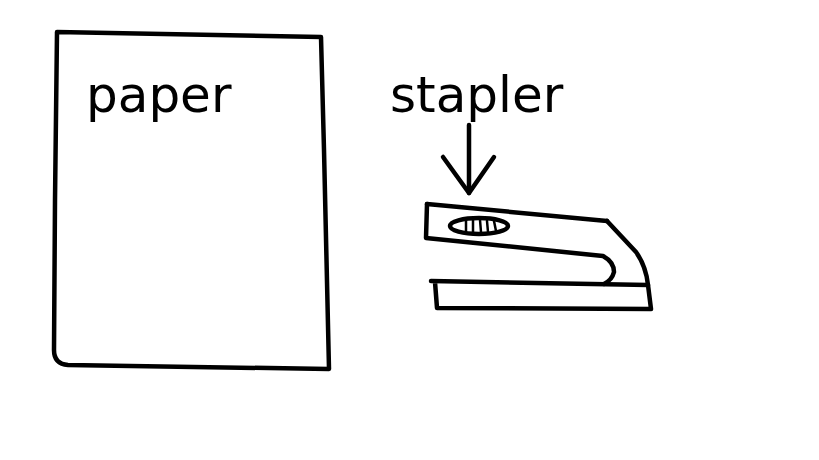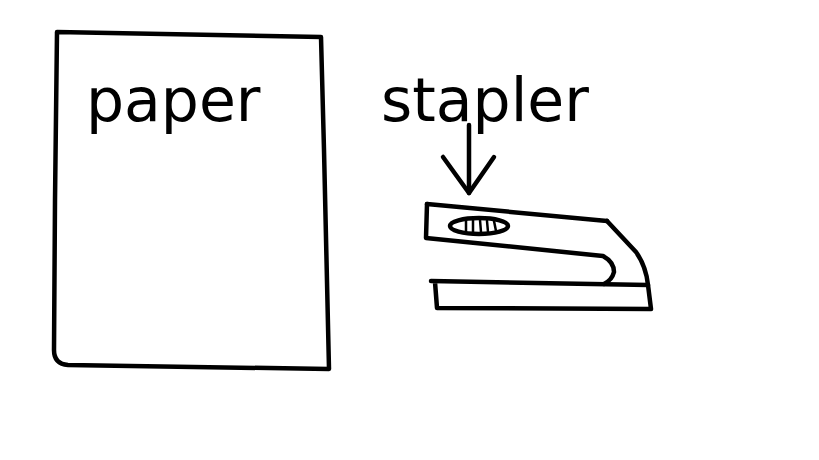--- a/index.html
+++ b/index.html
@@ -17,32 +17,32 @@
     .canvas {
       position: absolute;
       left: 0;
       top: 0;
       width: 819px;
       height: 460px;
     }
     .label {
       position: absolute;
       font-family: "DejaVu Sans", sans-serif;
-      font-size: 60px;
+      font-size: 50px;
       color: #000000;
       line-height: 1;
       white-space: nowrap;
       letter-spacing: 0px;
     }
     .label-paper {
       left: 86px;
       top: 70px;
     }
     .label-stapler {
-      left: 381px;
+      left: 390px;
       top: 70px;
       text-align: center;
     }
     svg .stroke {
       fill: none;
       stroke: #000000;
       stroke-width: 4.5;
       stroke-linecap: round;
       stroke-linejoin: round;
     }

